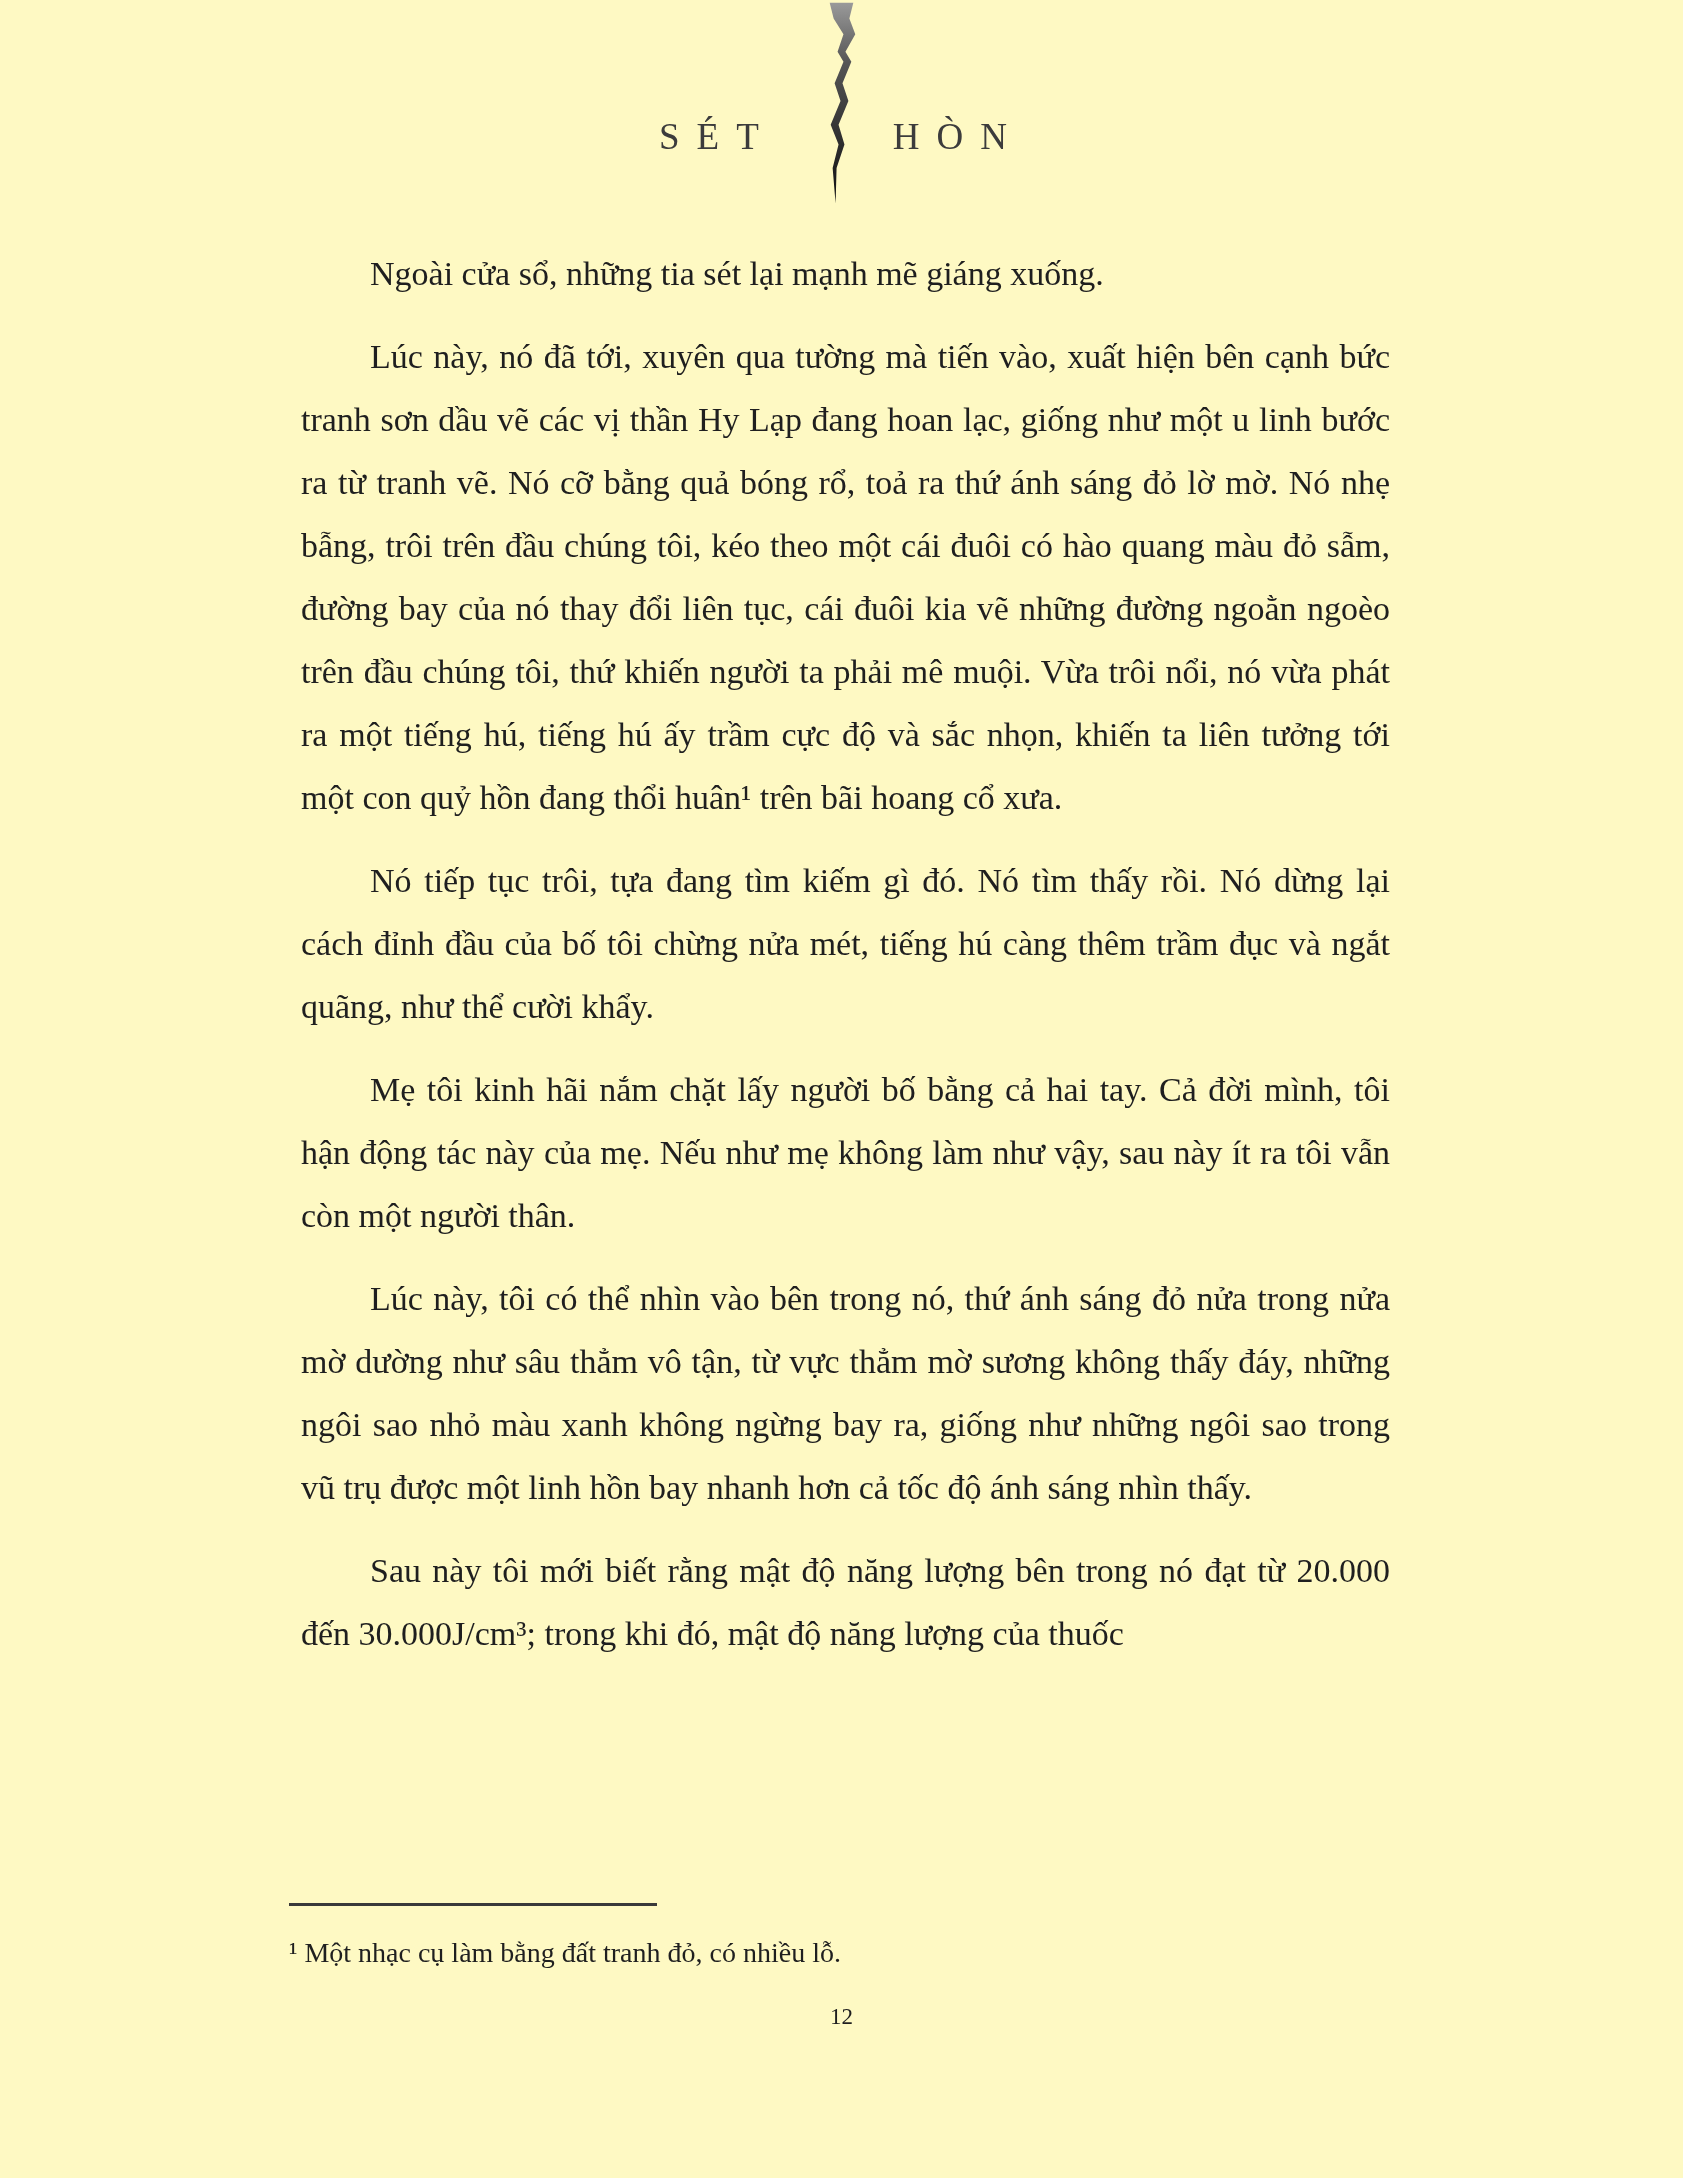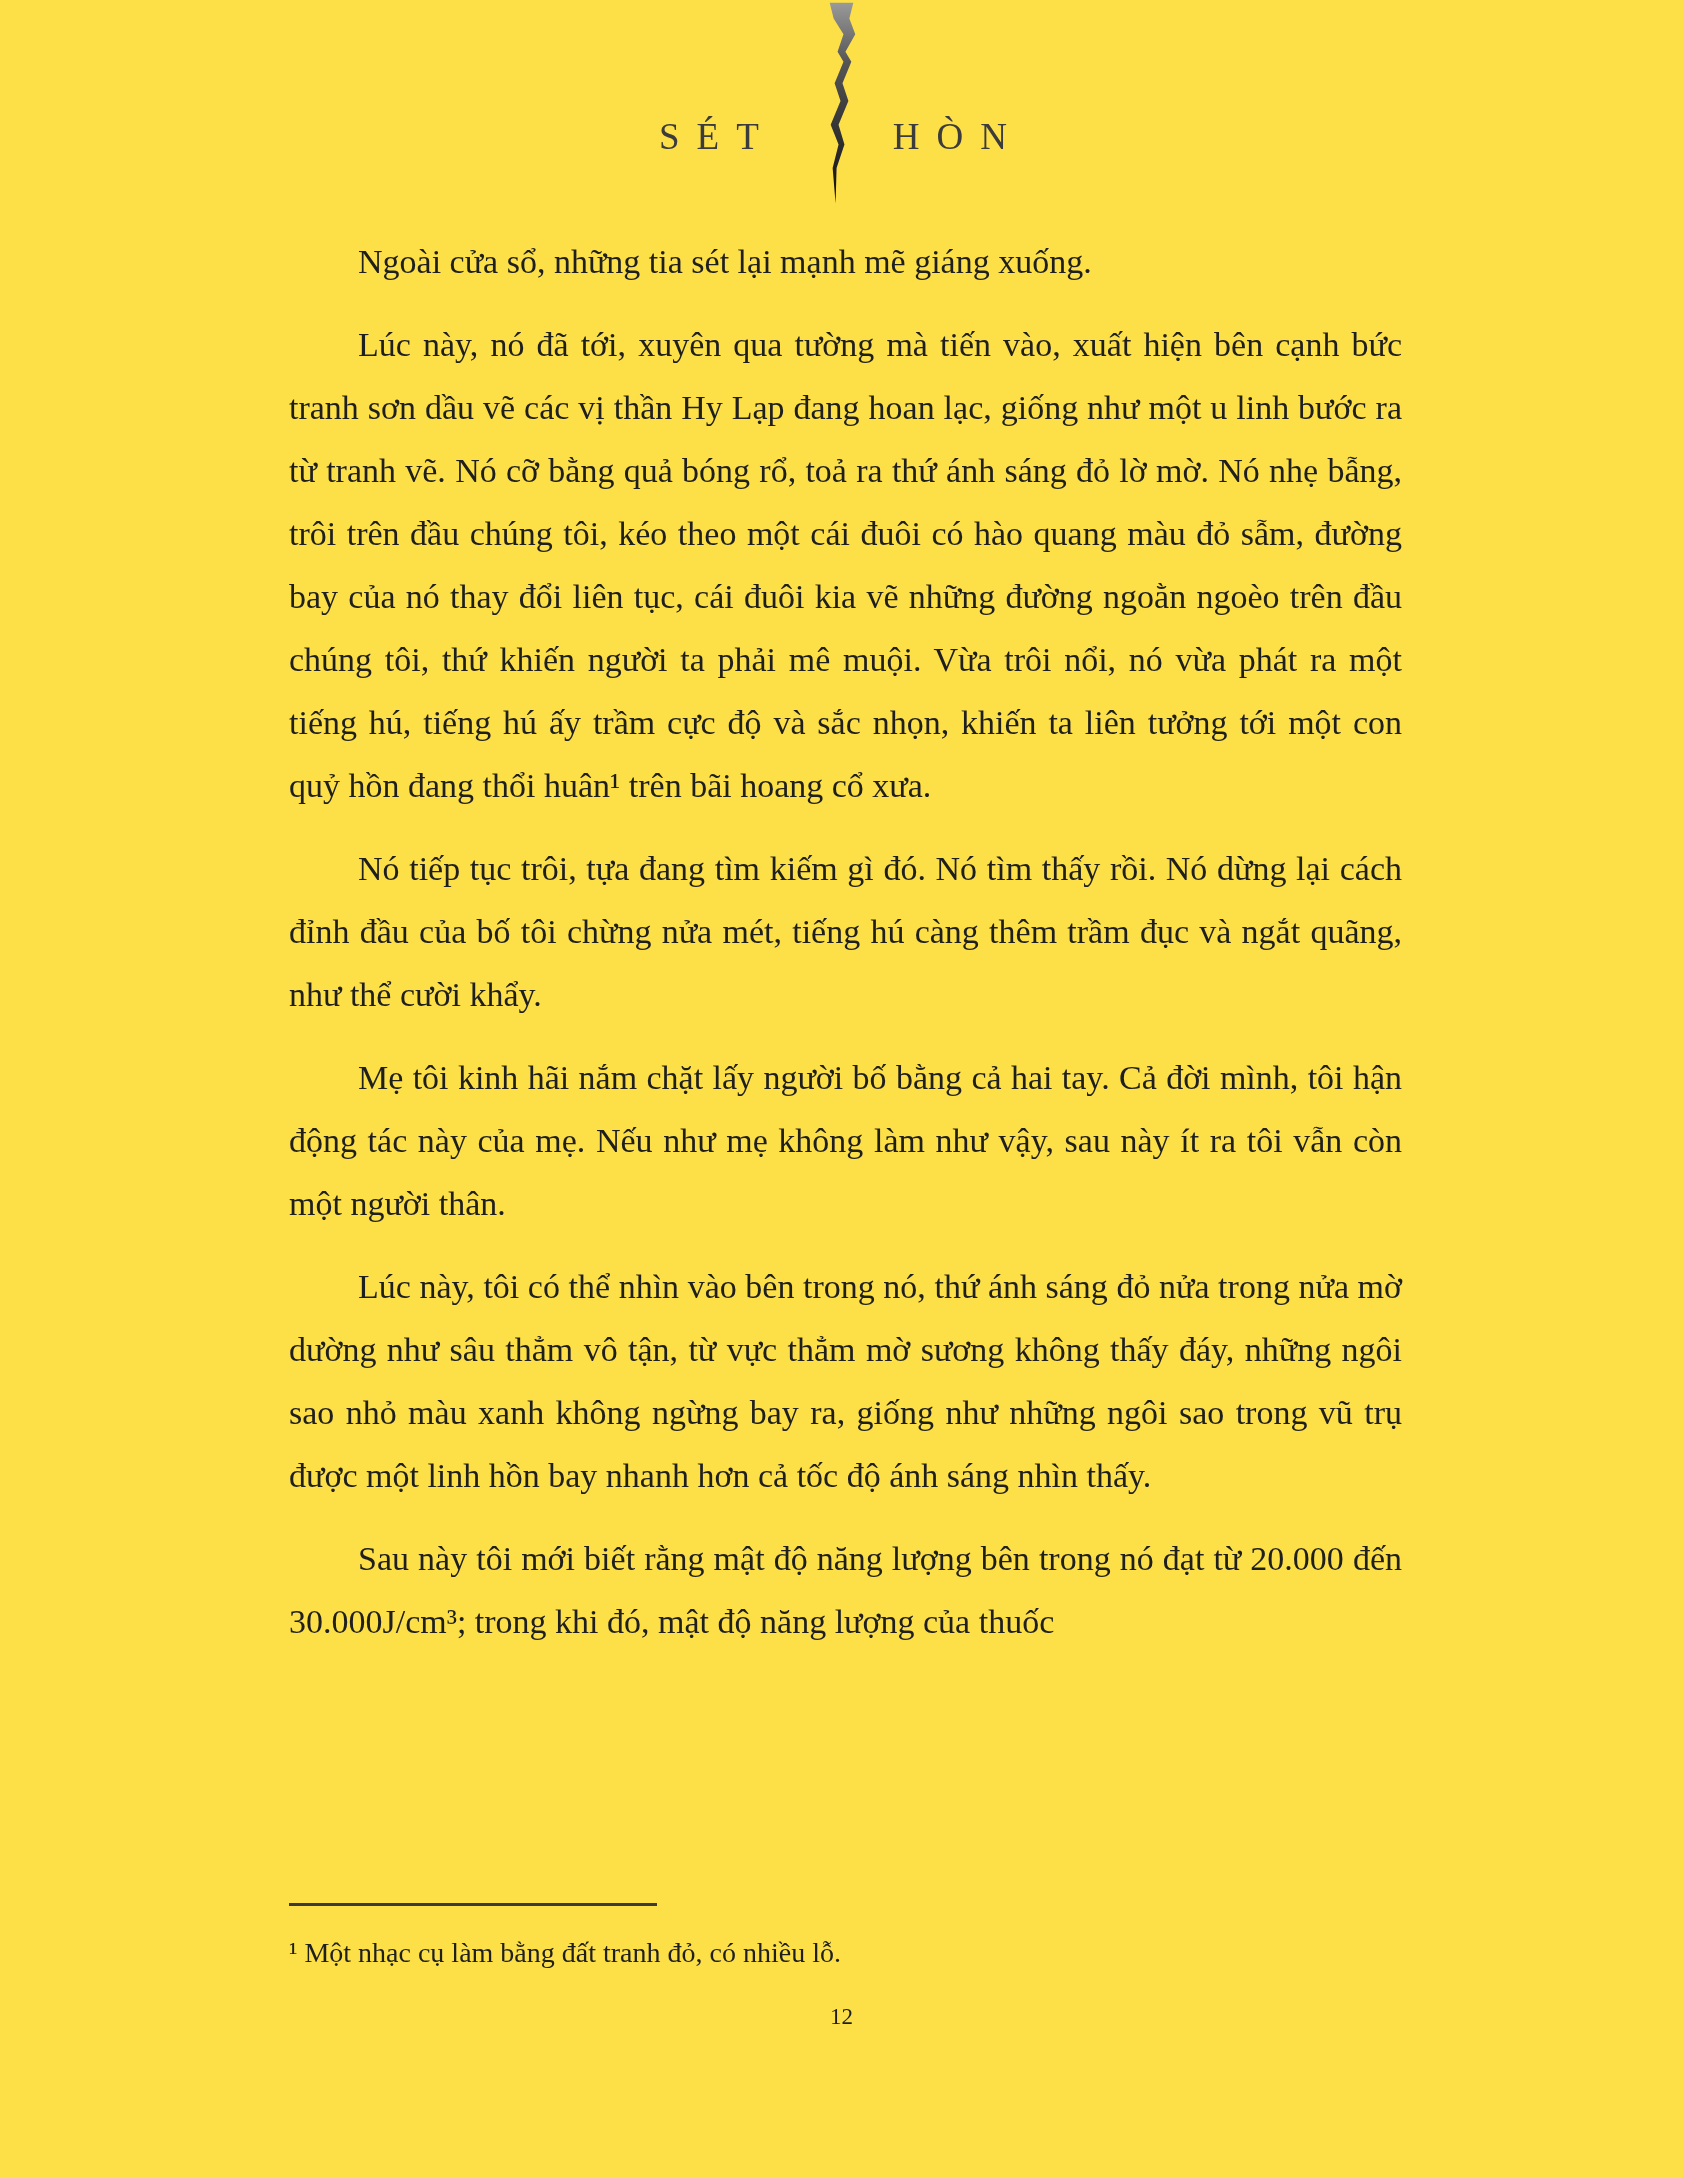--- a/index.html
+++ b/index.html
@@ -4,21 +4,21 @@
 <style>
   html, body {
     margin: 0;
     padding: 0;
     background: #ffffff;
   }
   .page {
     position: relative;
     width: 1683px;
     height: 2178px;
-    background: #fde047;
+    background: #fef9c3;
     font-family: "Liberation Serif", "DejaVu Serif", serif;
     color: #1f1f1f;
     overflow: hidden;
   }
   .bolt {
     position: absolute;
     left: 810px;
     top: 0;
     width: 63px;
     height: 212px;
@@ -43,21 +43,21 @@
   .body-text {
     position: absolute;
     top: 230px;
     left: 289px;
     width: 1113px;
     font-size: 34px;
     line-height: 63px;
     text-align: justify;
   }
   .body-text p {
-    margin: 0;
+    margin: 12px;
     text-indent: 69px;
   }
   .body-text p + p {
     margin-top: 20px;
   }
   .footnote-rule {
     position: absolute;
     top: 1903px;
     left: 289px;
     width: 368px;

